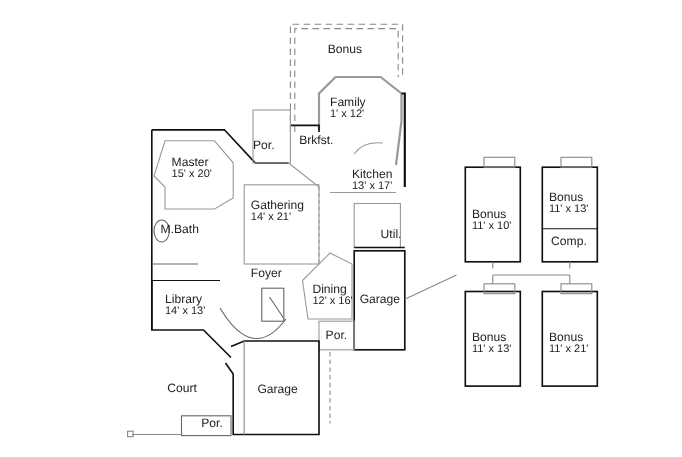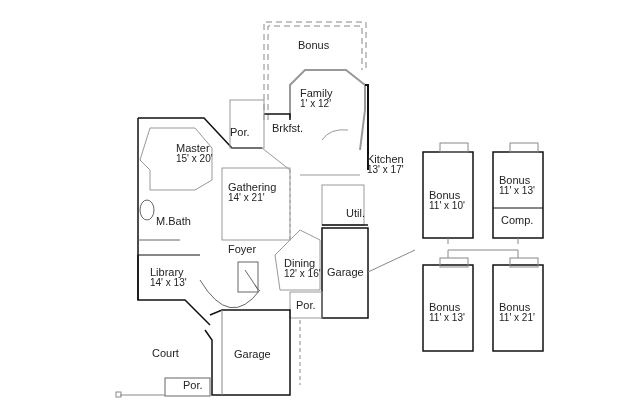--- a/index.html
+++ b/index.html
@@ -81,24 +81,24 @@
       <line x1="448" y1="238" x2="448" y2="244"></line>
       <line x1="518" y1="238" x2="518" y2="244"></line>
     </g>
   </g>
 </svg>
 
 <div class="lbl" style="left:298px;top:40px;"><span>Bonus</span></div>
 <div class="lbl" style="left:300px;top:88px;"><span>Family</span><span class="dim">1' x 12'</span></div>
 <div class="lbl" style="left:230px;top:127px;"><span>Por.</span></div>
 <div class="lbl" style="left:272px;top:123px;"><span>Brkfst.</span></div>
-<div class="lbl" style="left:176px;top:143px;"><span>Master</span><span class="dim">15' x 20'</span></div>
-<div class="lbl" style="left:320px;top:154px;margin-left:47px;"><span>Kitchen</span><span class="dim">13' x 17'</span></div>
+<div class="lbl" style="left:156px;top:143px;"><span>Master</span><span class="dim">15' x 20'</span></div>
+<div class="lbl" style="left:320px;top:154px;"><span>Kitchen</span><span class="dim">13' x 17'</span></div>
 <div class="lbl" style="left:228px;top:182px;"><span>Gathering</span><span class="dim">14' x 21'</span></div>
-<div class="lbl" style="left:156px;top:204px;margin-top:12px;"><span>M.Bath</span></div>
+<div class="lbl" style="left:146px;top:204px;"><span>M.Bath</span></div>
 <div class="lbl" style="left:346px;top:208px;"><span>Util.</span></div>
 <div class="lbl" style="left:228px;top:244px;"><span>Foyer</span></div>
 <div class="lbl" style="left:284px;top:258px;"><span>Dining</span><span class="dim">12' x 16'</span></div>
 <div class="lbl" style="left:327px;top:267px;"><span>Garage</span></div>
 <div class="lbl" style="left:150px;top:267px;"><span>Library</span><span class="dim">14' x 13'</span></div>
 <div class="lbl" style="left:296px;top:300px;"><span>Por.</span></div>
 <div class="lbl" style="left:152px;top:348px;"><span>Court</span></div>
 <div class="lbl" style="left:234px;top:349px;"><span>Garage</span></div>
 <div class="lbl" style="left:183px;top:380px;"><span>Por.</span></div>
 

